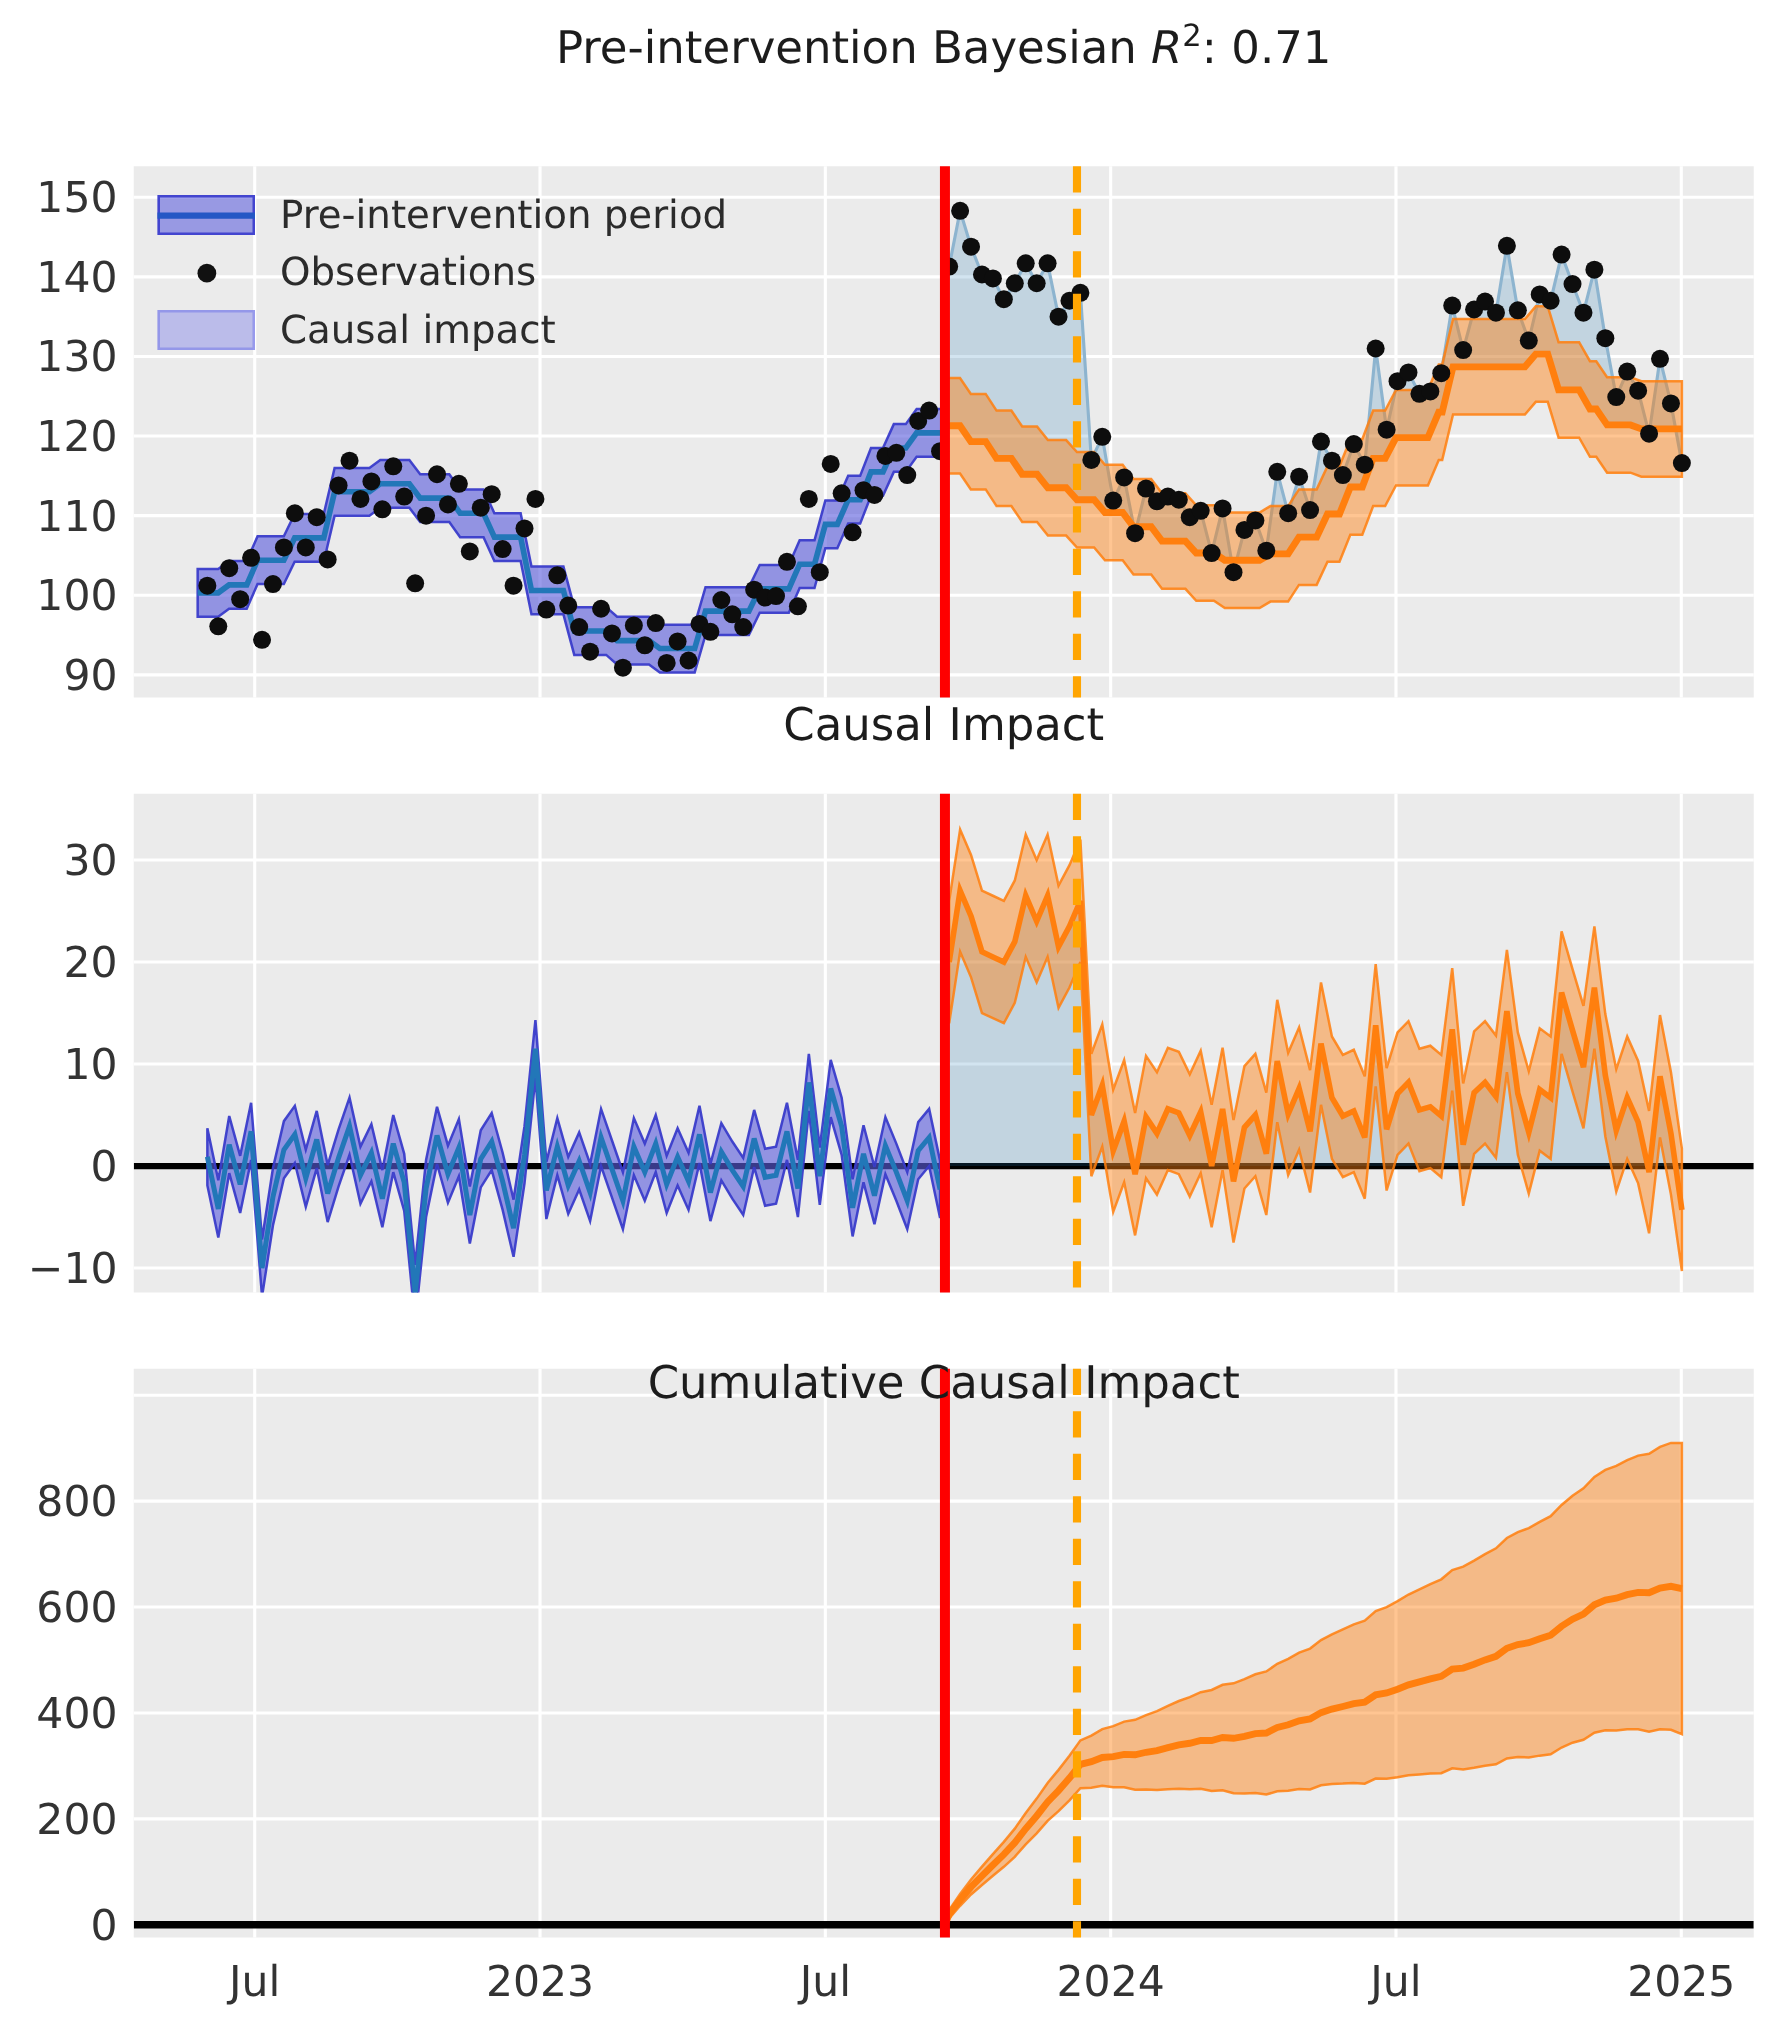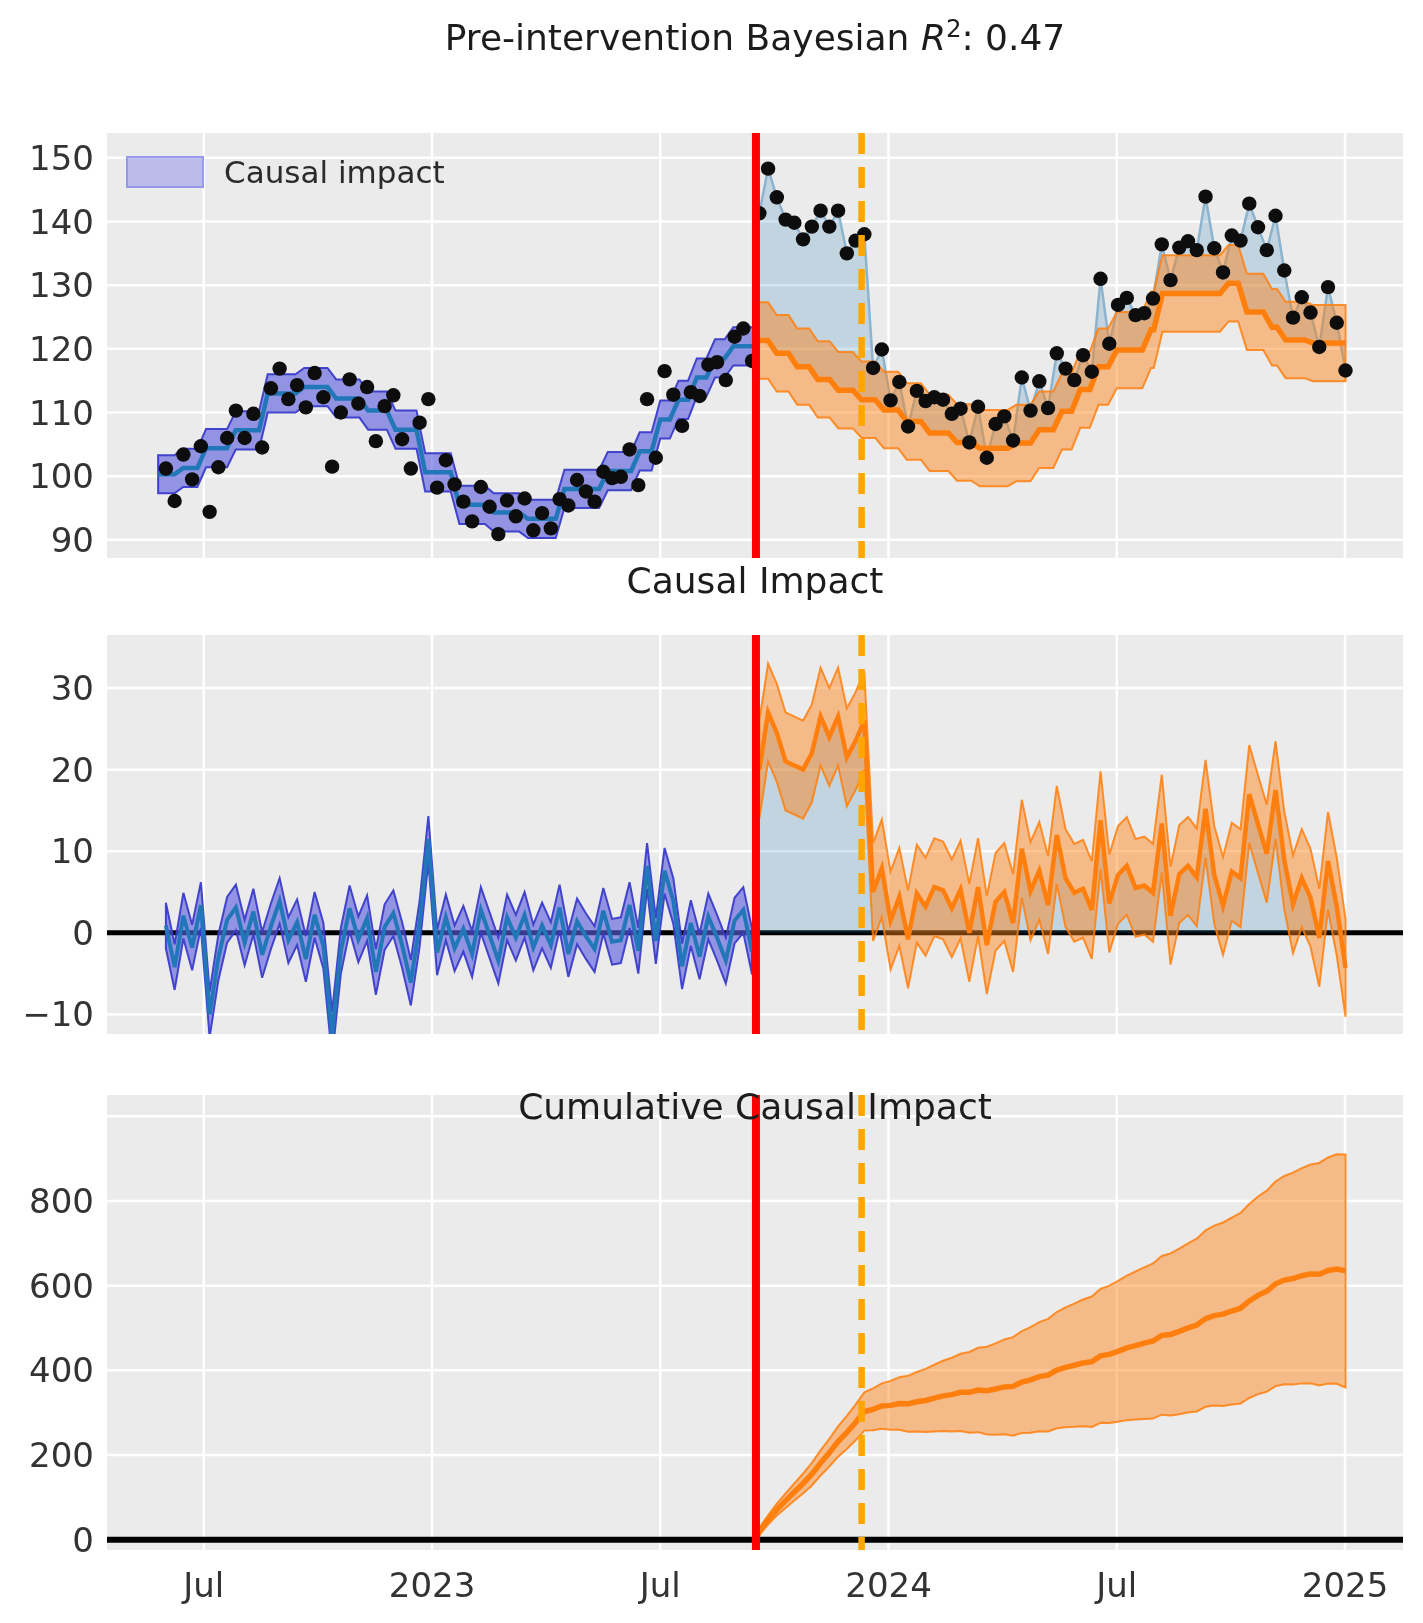--- a/index.html
+++ b/index.html
@@ -272,25 +272,37 @@
         <text x="203.77773864036334" y="1597" text-anchor="middle" font-size="34" fill="#333333" font-family="&quot;DejaVu Sans&quot;,&quot;Liberation Sans&quot;,sans-serif">Jul</text>
         <text x="432.02712222613764" y="1597" text-anchor="middle" font-size="34" fill="#333333" font-family="&quot;DejaVu Sans&quot;,&quot;Liberation Sans&quot;,sans-serif">2023</text>
         <text x="660.276505811912" y="1597" text-anchor="middle" font-size="34" fill="#333333" font-family="&quot;DejaVu Sans&quot;,&quot;Liberation Sans&quot;,sans-serif">Jul</text>
         <text x="888.5258893976863" y="1597" text-anchor="middle" font-size="34" fill="#333333" font-family="&quot;DejaVu Sans&quot;,&quot;Liberation Sans&quot;,sans-serif">2024</text>
         <text x="1116.7752729834606" y="1597" text-anchor="middle" font-size="34" fill="#333333" font-family="&quot;DejaVu Sans&quot;,&quot;Liberation Sans&quot;,sans-serif">Jul</text>
         <text x="1345.024656569235" y="1597" text-anchor="middle" font-size="34" fill="#333333" font-family="&quot;DejaVu Sans&quot;,&quot;Liberation Sans&quot;,sans-serif">2025</text>
       </g>
     </svg>
 
   <div class="title-block">
-    <div><span>Pre-intervention Bayesian </span><i><span>R</span></i><sup>2</sup><span>: 0.47</span></div>
+    <div><span>Pre-intervention Bayesian </span><i><span>R</span></i><sup>2</sup><span>: 0.71</span></div>
   </div>
 
   <div id="mid-title" class="panel-title">Causal Impact</div>
   <div id="bot-title" class="panel-title">Cumulative Causal Impact</div>
 
   <div class="legend">
+    <div class="legend-row">
+      <div class="sw sw-band-blue">
+          <div class="swline"></div>
+        </div>
+      <div class="legend-label">Pre-intervention period</div>
+    </div>
+    <div class="legend-row">
+      <div class="sw sw-dot">
+          <div class="swdot"></div>
+        </div>
+      <div class="legend-label">Observations</div>
+    </div>
     <div class="legend-row">
       <div class="sw sw-patch"></div>
       <div class="legend-label">Causal impact</div>
     </div>
   </div>
 </div>
 
 </body></html>

